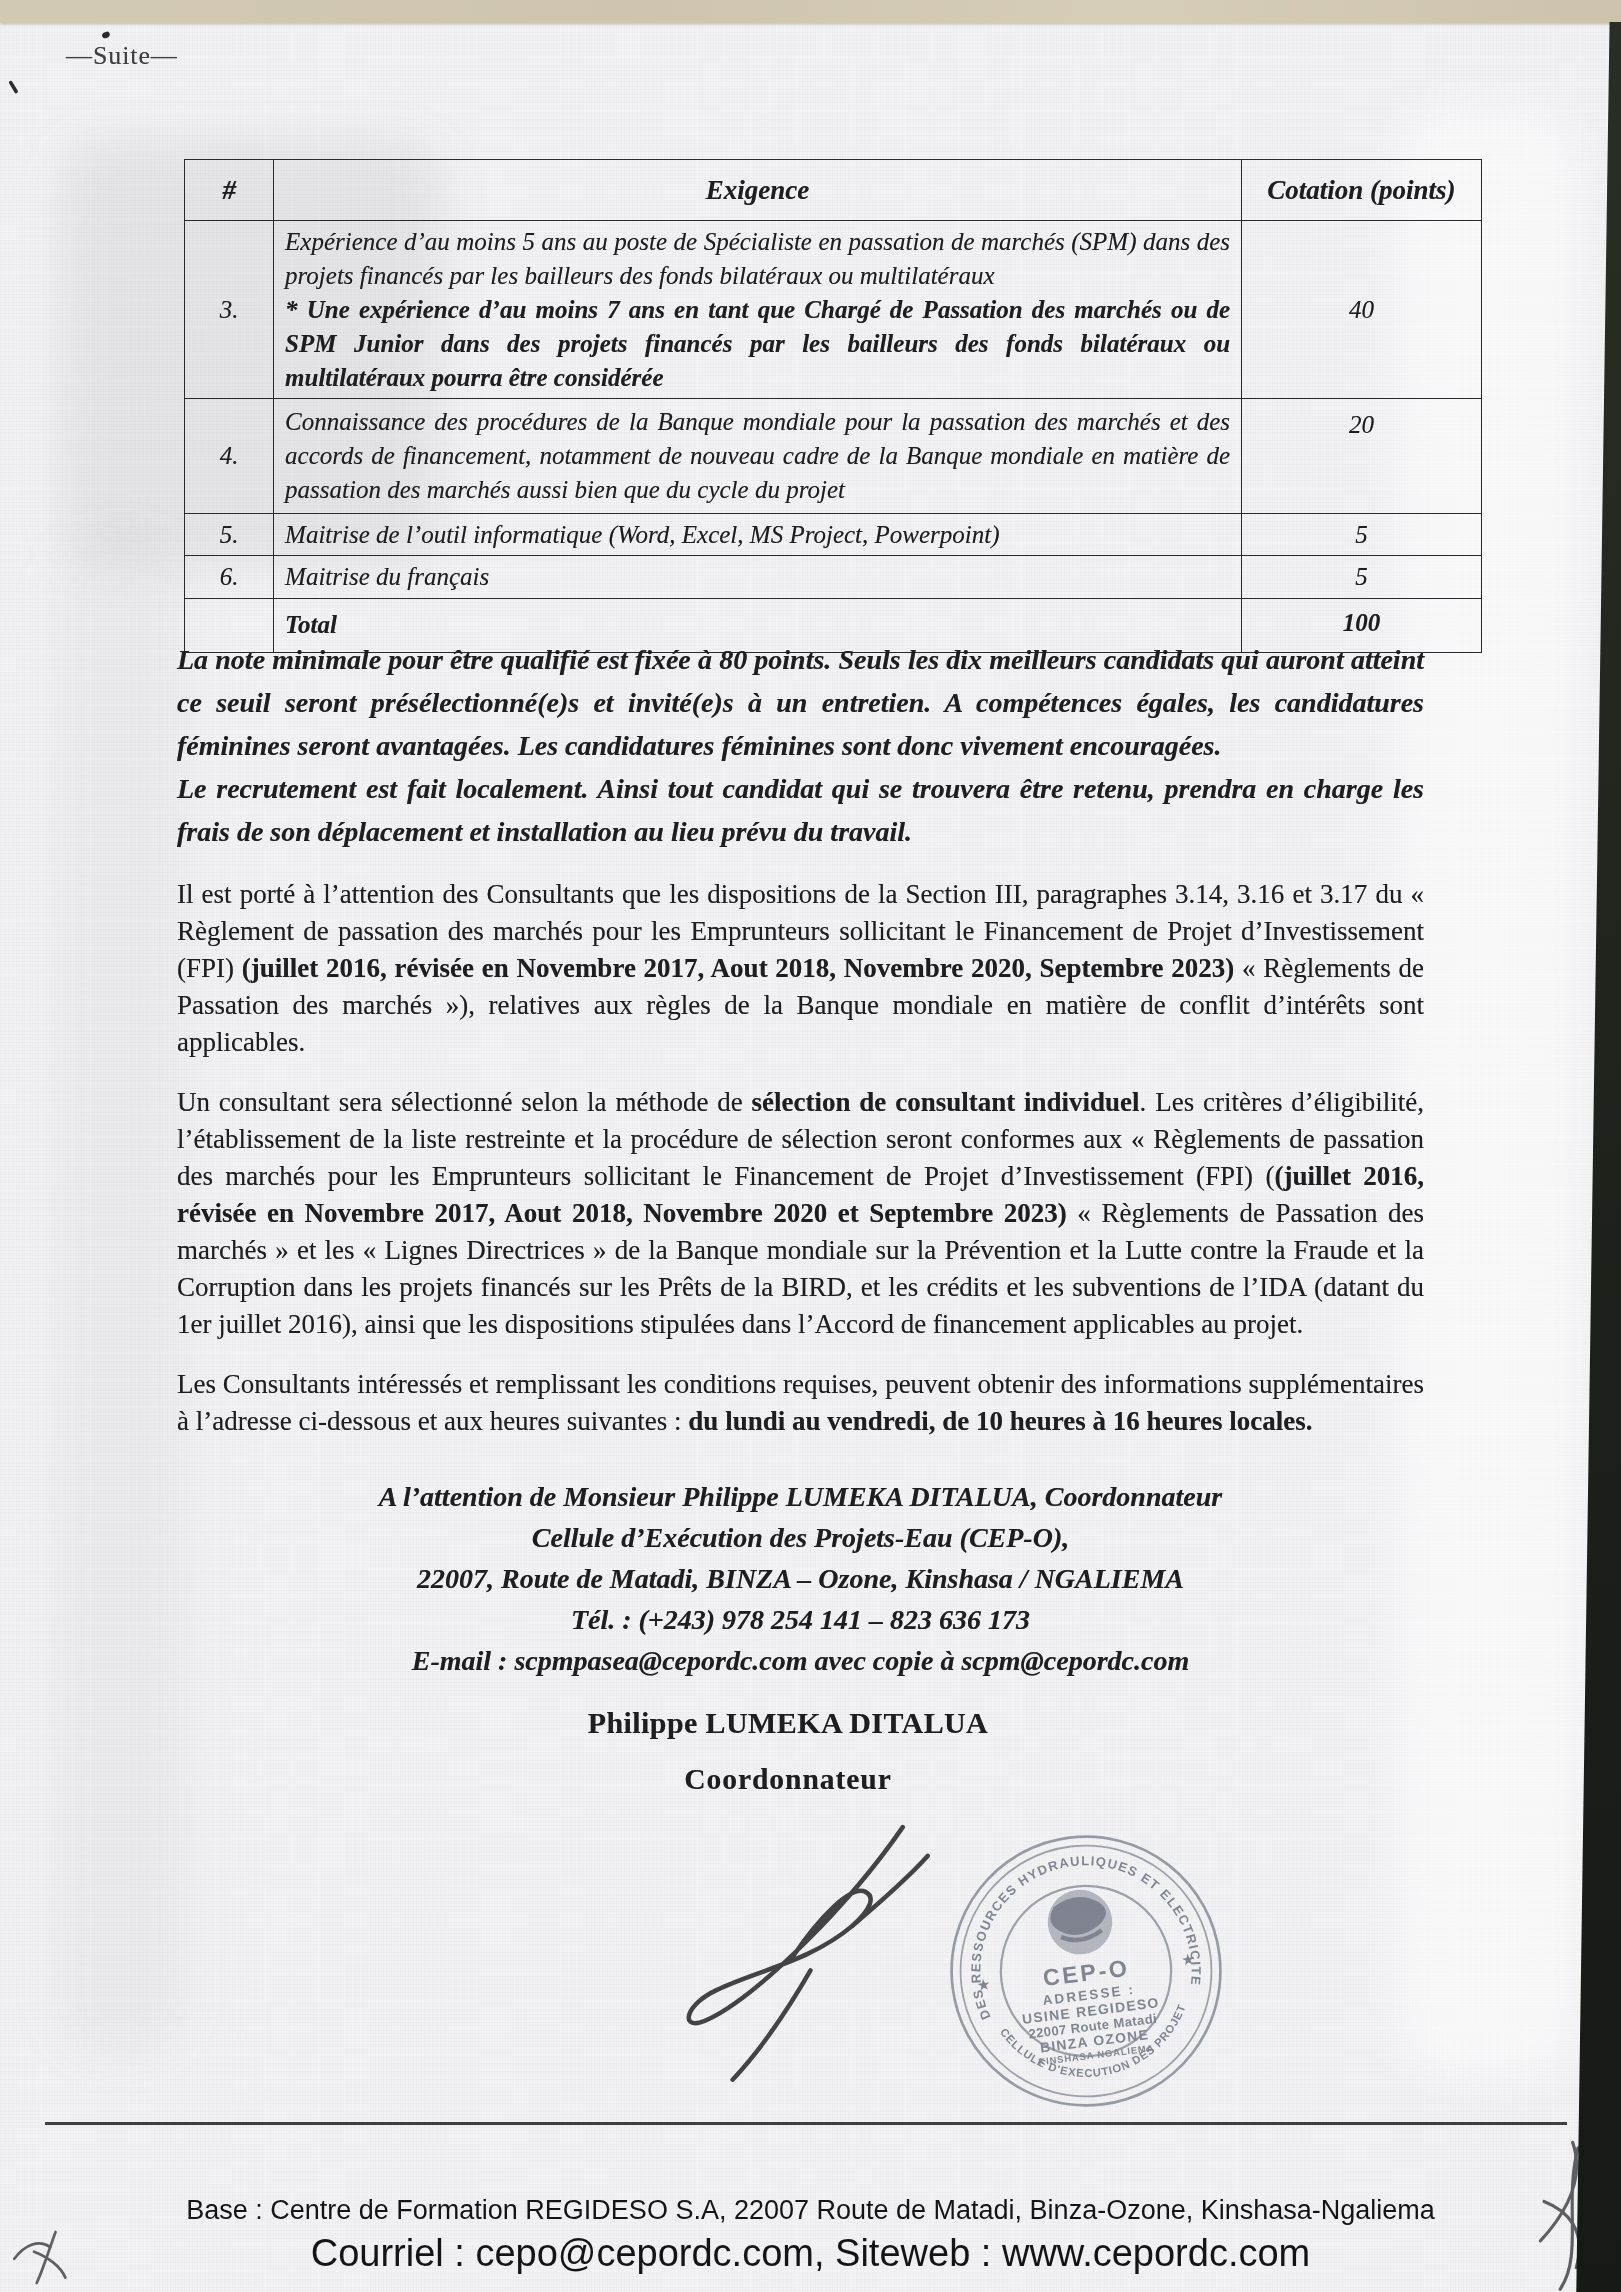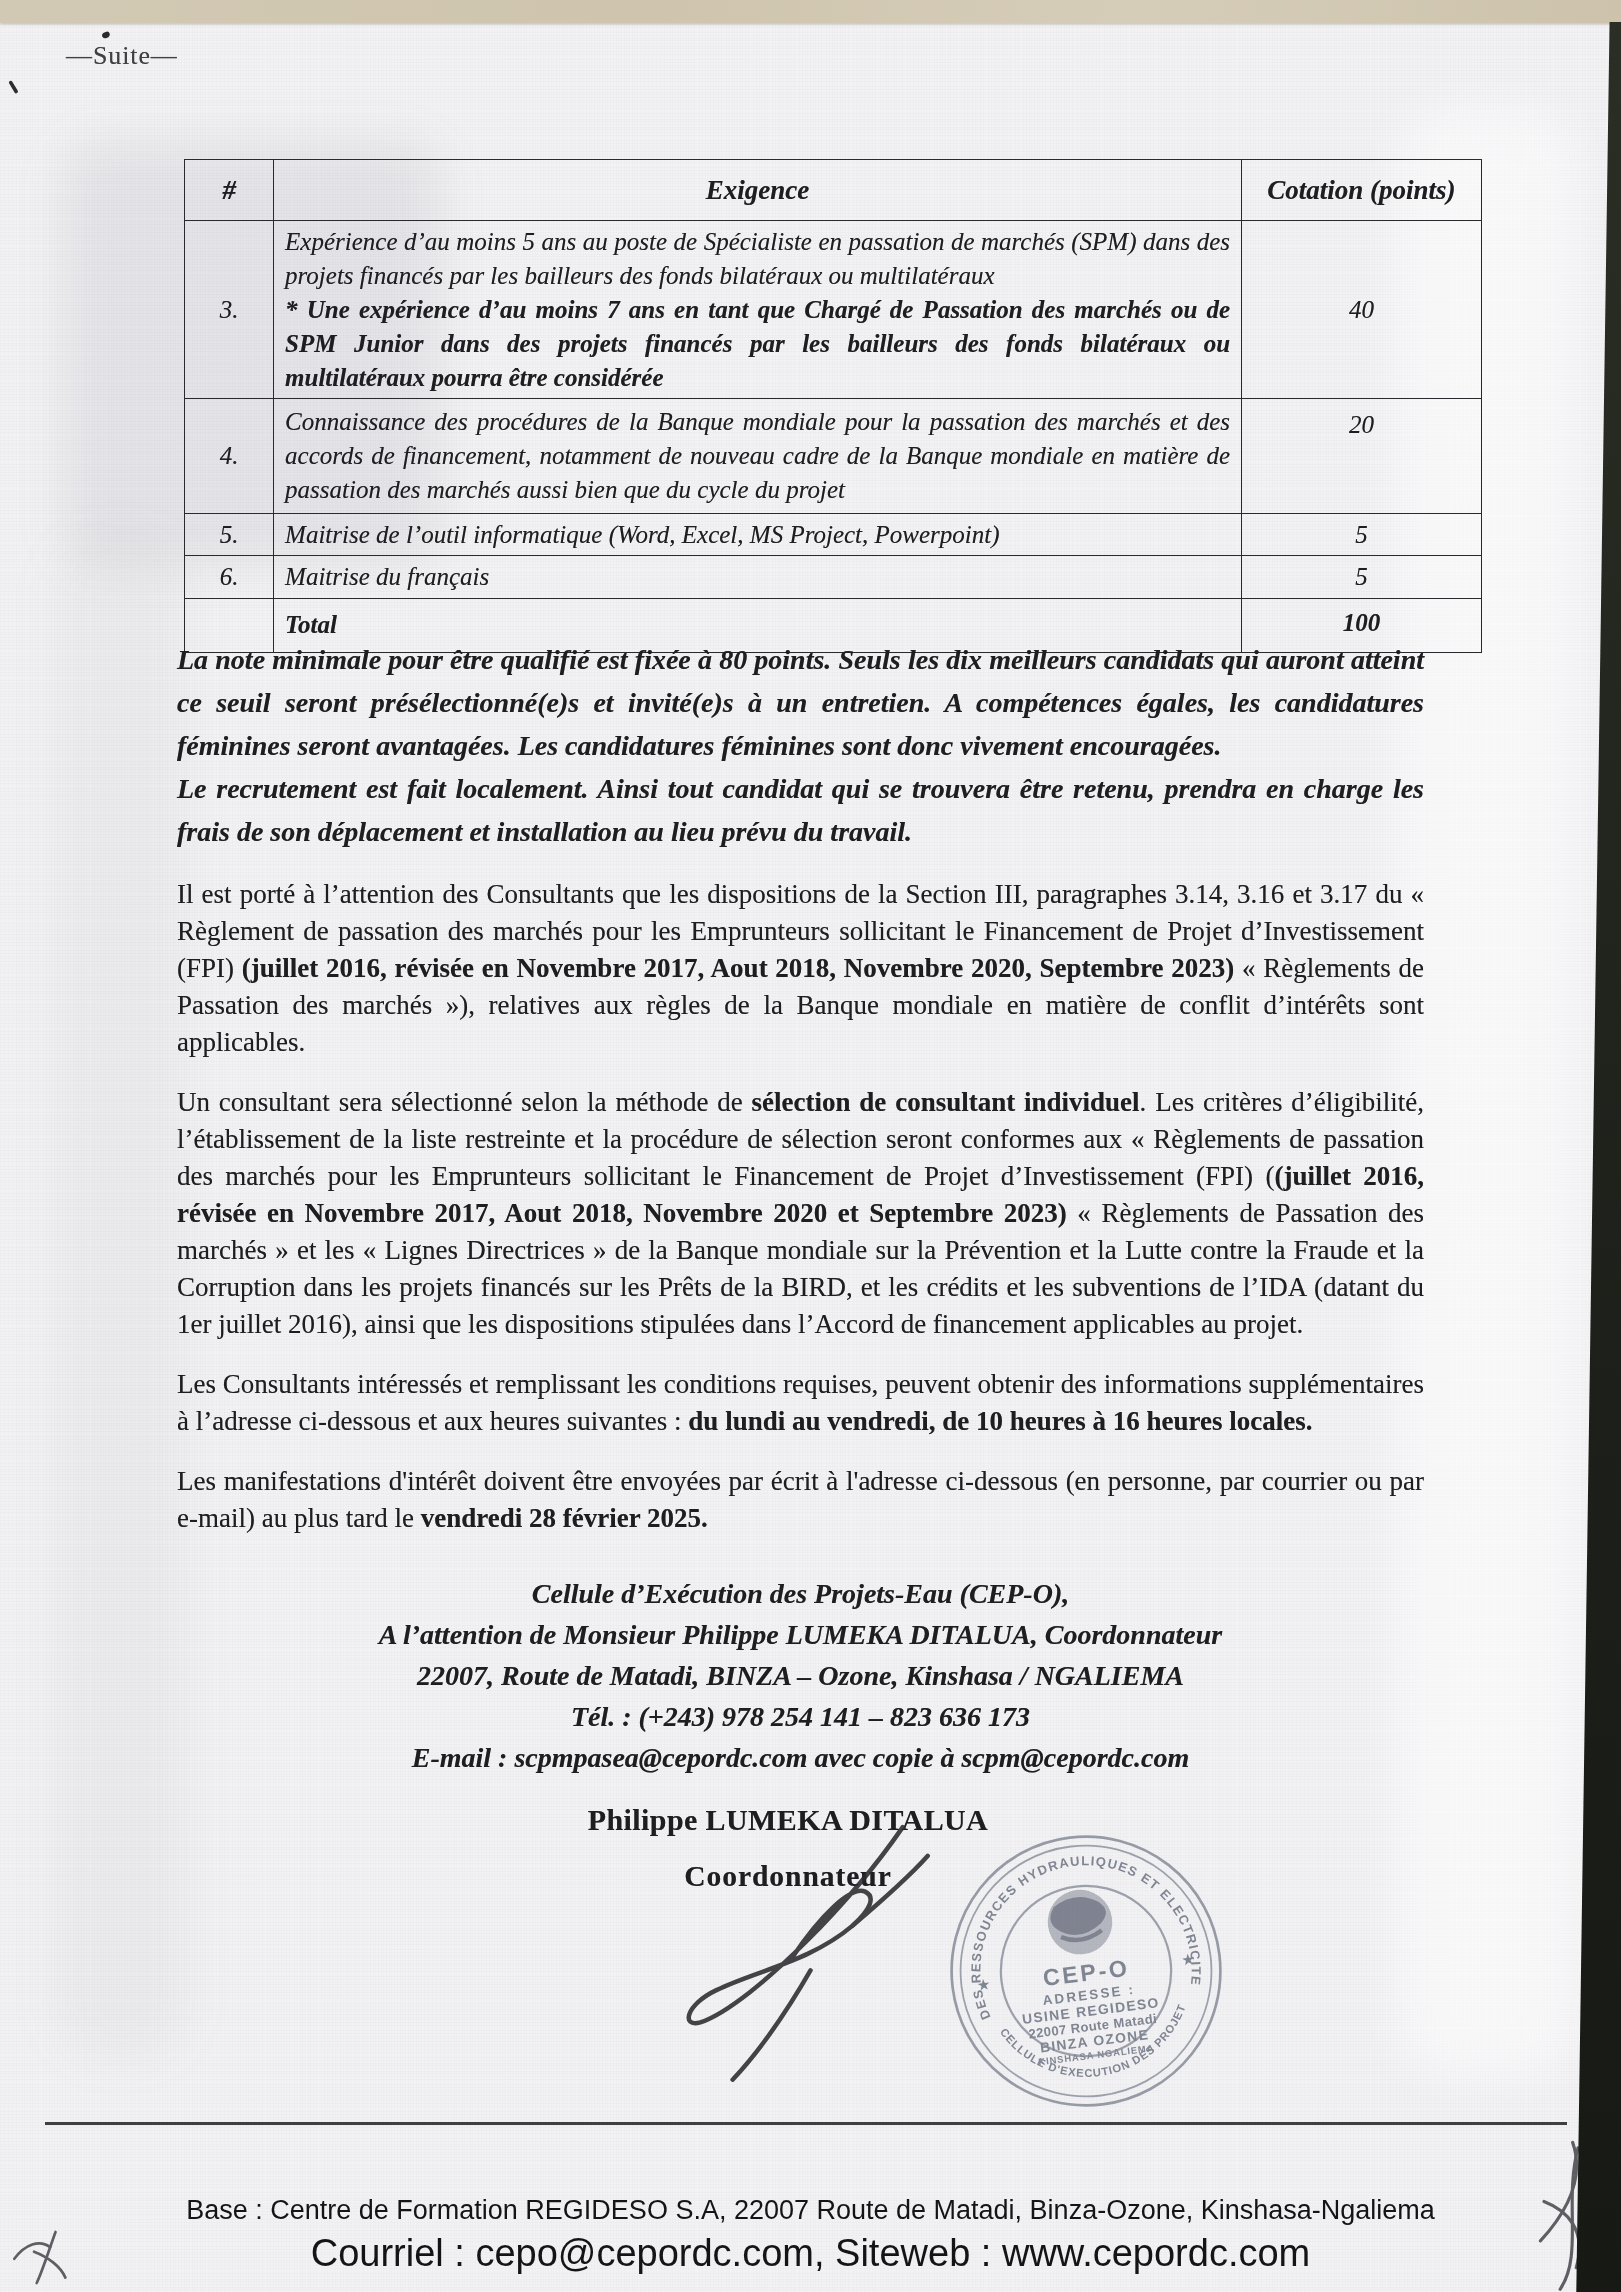--- a/index.html
+++ b/index.html
@@ -143,25 +143,24 @@
   <div class="flow">
     <p class="p bi">La note minimale pour être qualifié est fixée à 80 points. Seuls les dix meilleurs candidats qui auront atteint ce seuil seront présélectionné(e)s et invité(e)s à un entretien. A compétences égales, les candidatures féminines seront avantagées. Les candidatures féminines sont donc vivement encouragées.</p>
     <p class="p bi last">Le recrutement est fait localement. Ainsi tout candidat qui se trouvera être retenu, prendra en charge les frais de son déplacement et installation au lieu prévu du travail.</p>
 
     <p class="p"><span>Il est porté à l’attention des Consultants que les dispositions de la Section III, paragraphes 3.14, 3.16 et 3.17 du « Règlement de passation des marchés pour les Emprunteurs sollicitant le Financement de Projet d’Investissement (FPI) </span><b>(juillet 2016, révisée en Novembre 2017, Aout 2018, Novembre 2020, Septembre 2023)</b><span> « Règlements de Passation des marchés »), relatives aux règles de la Banque mondiale en matière de conflit d’intérêts sont applicables.</span></p>
 
     <p class="p"><span>Un consultant sera sélectionné selon la méthode de </span><b>sélection de consultant individuel</b><span>. Les critères d’éligibilité, l’établissement de la liste restreinte et la procédure de sélection seront conformes aux « Règlements de passation des marchés pour les Emprunteurs sollicitant le Financement de Projet d’Investissement (FPI) (</span><b>(juillet 2016, révisée en Novembre 2017, Aout 2018, Novembre 2020 et Septembre 2023)</b><span> « Règlements de Passation des marchés » et les « Lignes Directrices »  de la Banque mondiale sur la Prévention et la Lutte contre la Fraude et la Corruption dans les projets financés sur les Prêts de la BIRD, et les crédits et les subventions de l’IDA (datant du 1er juillet 2016), ainsi que les dispositions stipulées dans l’Accord de financement applicables au projet.</span></p>
 
     <p class="p"><span>Les Consultants intéressés et remplissant les conditions requises, peuvent obtenir des informations supplémentaires à l’adresse ci-dessous et aux heures suivantes : </span><b>du lundi au vendredi, de 10 heures à 16 heures locales.</b></p>
 
-    <p class="p"><span>Les manifestations d'intérêt doivent être envoyées par écrit à  l'adresse ci-dessous (en personne, par courrier ou par e-mail) au plus tard le </span><b>vendredi 28 février 2025.</b></p>
 
     <div class="addr">
+      <div>A l’attention de Monsieur Philippe LUMEKA DITALUA, Coordonnateur</div>
       <div>Cellule d’Exécution des Projets-Eau (CEP-O),</div>
-      <div>A l’attention de Monsieur Philippe LUMEKA DITALUA, Coordonnateur</div>
       <div>22007, Route de Matadi, BINZA – Ozone, Kinshasa / NGALIEMA</div>
       <div>Tél. : (+243) 978 254 141 – 823 636 173</div>
       <div>E-mail : scpmpasea@cepordc.com avec copie à scpm@cepordc.com</div>
     </div>
 
     <div class="sig-name">Philippe LUMEKA DITALUA</div>
     <div class="sig-title">Coordonnateur</div>
   </div>
 </div>
 

